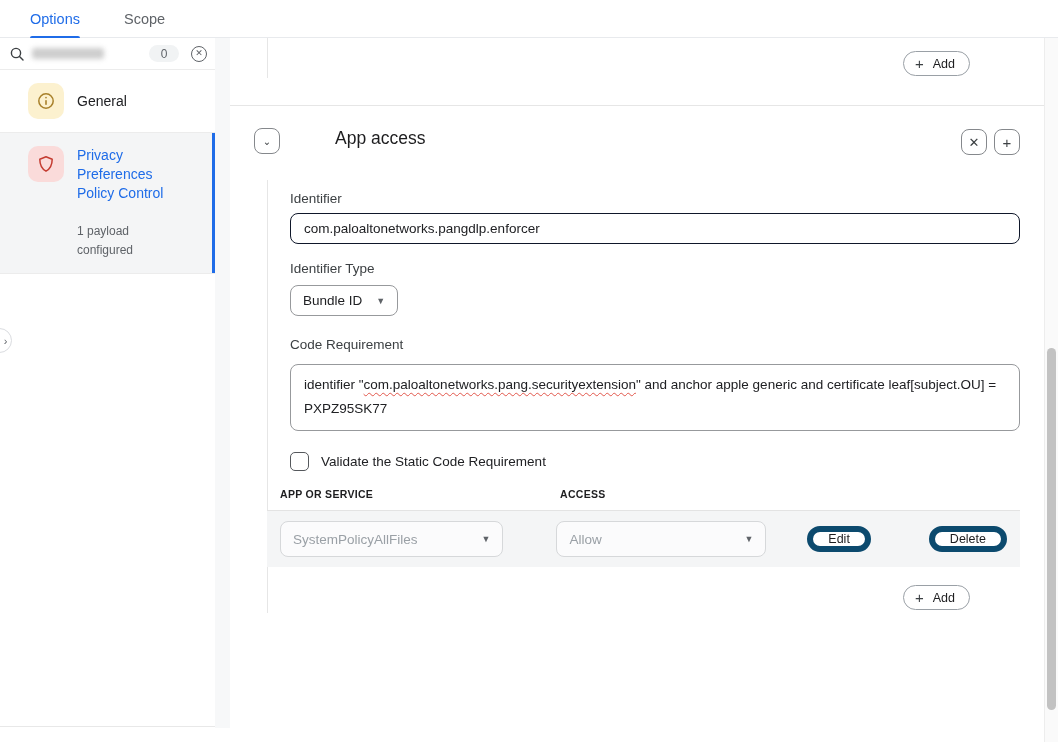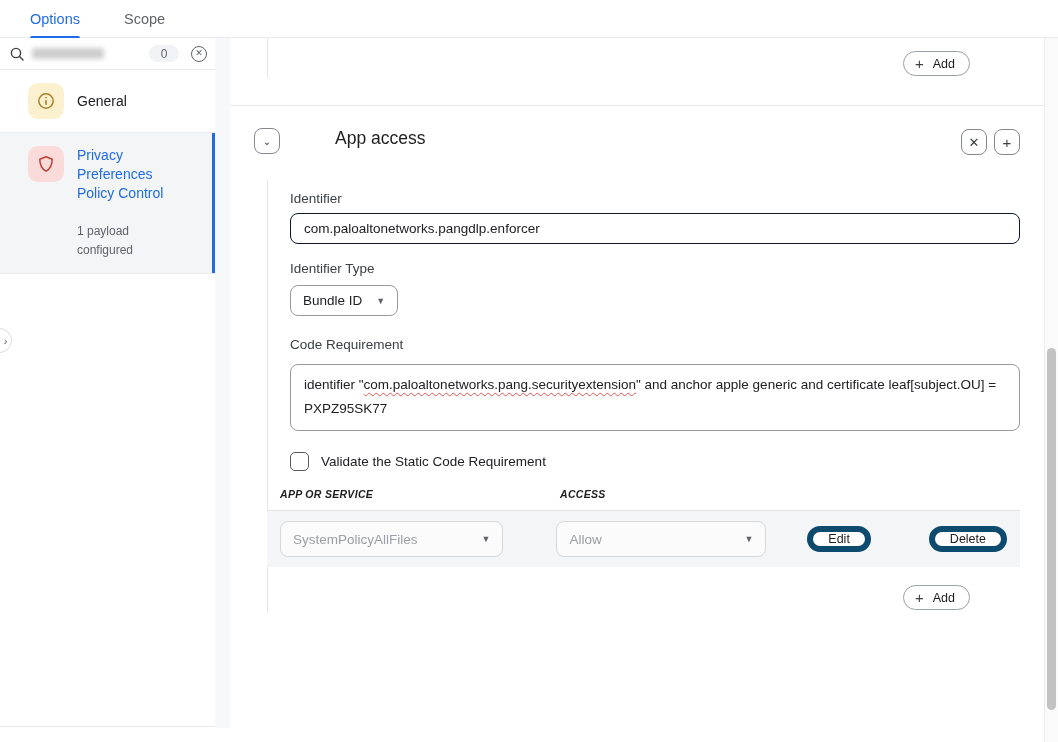--- a/index.html
+++ b/index.html
@@ -66,21 +66,21 @@
     background:#fff; font-size:13.5px; color:#202124; padding:8px 13px; line-height:24px; }
   .squiggle { text-decoration:underline; text-decoration-style:wavy; text-decoration-color:#e2574c;
     text-decoration-thickness:1px; text-underline-offset:3px; }
 
   .checkrow { position:absolute; left:60px; top:414px; display:flex; align-items:center; gap:12px; }
   .checkbox { width:19px; height:19px; border:1.6px solid #55585c; border-radius:5px; background:#fff; cursor:pointer; }
   .checkrow .lbl { font-size:13.5px; color:#202124; }
 
   .table-wrap { position:absolute; left:37px; top:450px; width:753px; }
   .thead { display:flex; padding:0 0 10px 13px; }
-  .th { font-size:10.5px; font-weight:bold; letter-spacing:.3px; color:#1d1d1f;font-style:italic; }
+  .th { font-size:10.5px; font-weight:bold; letter-spacing:.3px; color:#1d1d1f; }
   .th.c1 { width:280px; }
   .trow { background:#f4f5f6; border-top:1px solid #e3e3e3; height:57px; display:flex; align-items:center; padding:0 13px;gap:19px; }
   .row-select { height:36px; border:1px solid #d6d8da; border-radius:8px; background:#fbfbfc; display:flex; align-items:center;
     justify-content:space-between; padding:0 12px; font-size:13.5px; color:#9aa0a6; }
   .row-select.s1 { width:230px; margin-right:34px; }
   .row-select.s2 { width:216px; margin-right:22px; }
   .row-btn { height:26px; border:6px solid #0c4a6e; border-radius:13px; background:#fff; font-size:12.5px; color:#1d1d1f;
     display:flex; align-items:center; justify-content:center; padding:0 15px; cursor:pointer; font-family:"Liberation Sans",sans-serif; }
   .row-btn + .row-btn { margin-left:39px; }
 

